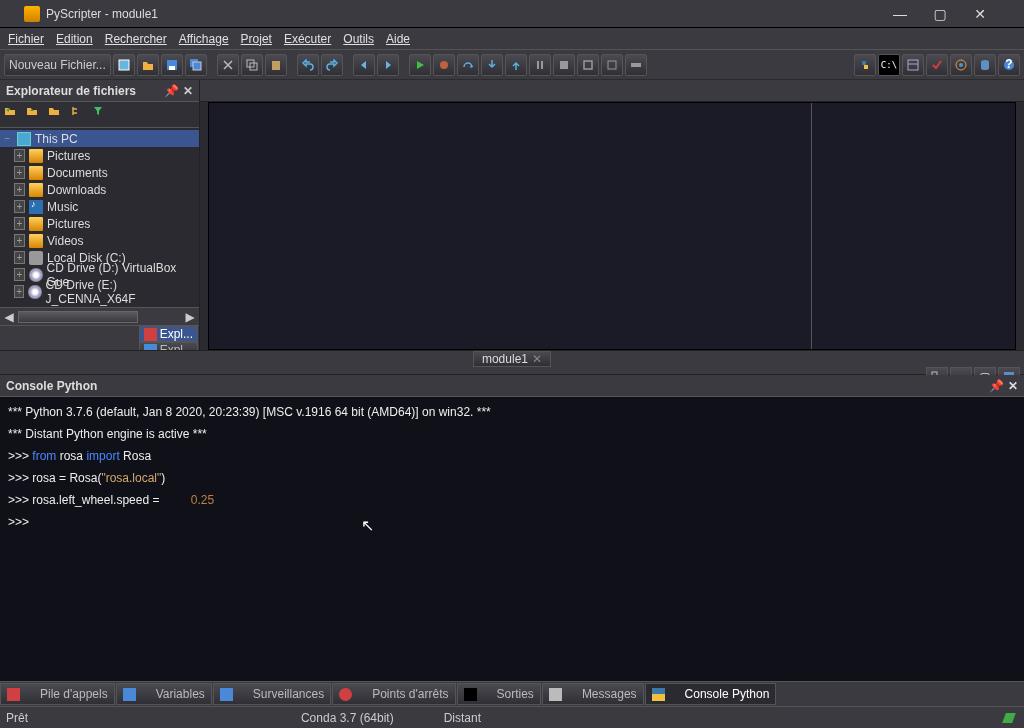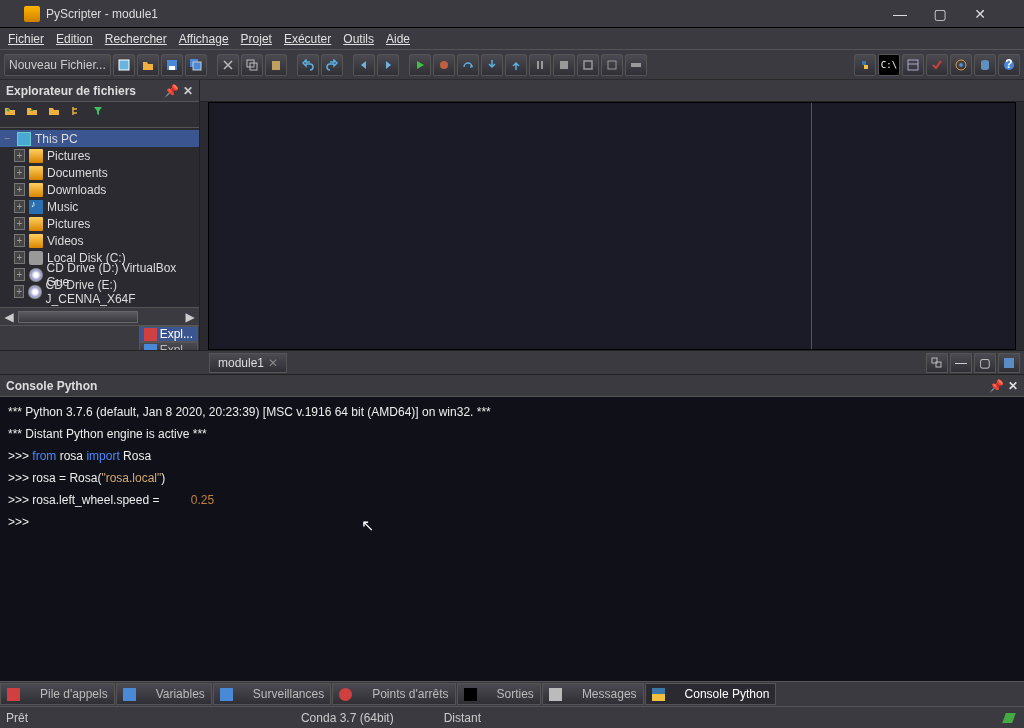--- a/index.html
+++ b/index.html
@@ -53,21 +53,21 @@
 .exp-tabs .tab { height:22px; border:1px solid #555; background:linear-gradient(#4a4a50,#2f2f35); display:flex; align-items:center; padding:0 4px; color:#bbb; cursor:pointer; font-size:11px; gap:3px; margin-right:1px; }
 .exp-tabs .tab .ico { width:13px; height:13px; display:inline-block; }
 .exp-tabs .tab.active { background:#3a5590; color:#fff; }
 
 .editor { flex:1; display:flex; flex-direction:column; background:#2a2a30; }
 .editor .strip { height:22px; background:#3a3a40; border-bottom:1px solid #222; }
 .editor .canvas { flex:1; background:#1b1b28; position:relative; margin:0 8px; border:1px solid #000; }
 .editor .canvas .gutter-r { position:absolute; right:203px; top:0; bottom:0; width:1px; background:#555; }
 
 
-.tabrow { height:25px; background:#3a3a40; display:flex; align-items:center; padding:0 4px; border-top:1px solid #222; border-bottom:1px solid #222; }
+.tabrow { height:25px; background:#3a3a40; display:flex; align-items:center; padding:0 4px; border-top:1px solid #222; border-bottom:1px solid #222;flex-direction:column; }
 .tabrow .tab { height:20px; border:1px solid #555; background:linear-gradient(#4a4a50,#2f2f35); display:flex; align-items:center; padding:0 8px; color:#ddd; cursor:pointer; gap:4px; }
 .tabrow .tab .close { color:#888; }
 .tabrow .right { margin-left:auto; display:flex; gap:2px; }
 .tabrow .right .tbtn { width:22px; height:20px; border:1px solid #555; background:linear-gradient(#4a4a50,#2f2f35); display:flex; align-items:center; justify-content:center; cursor:pointer; }
 
 
 .console-wrap { flex:1; display:flex; flex-direction:column; }
 .console-title { height:22px; background:#3a3a40; display:flex; align-items:center; padding:0 6px; color:#ddd; border-bottom:1px solid #555; font-weight:bold; }
 .console-title .pin { margin-left:auto; margin-right:4px; cursor:pointer; }
 .console-title .close { cursor:pointer; }

